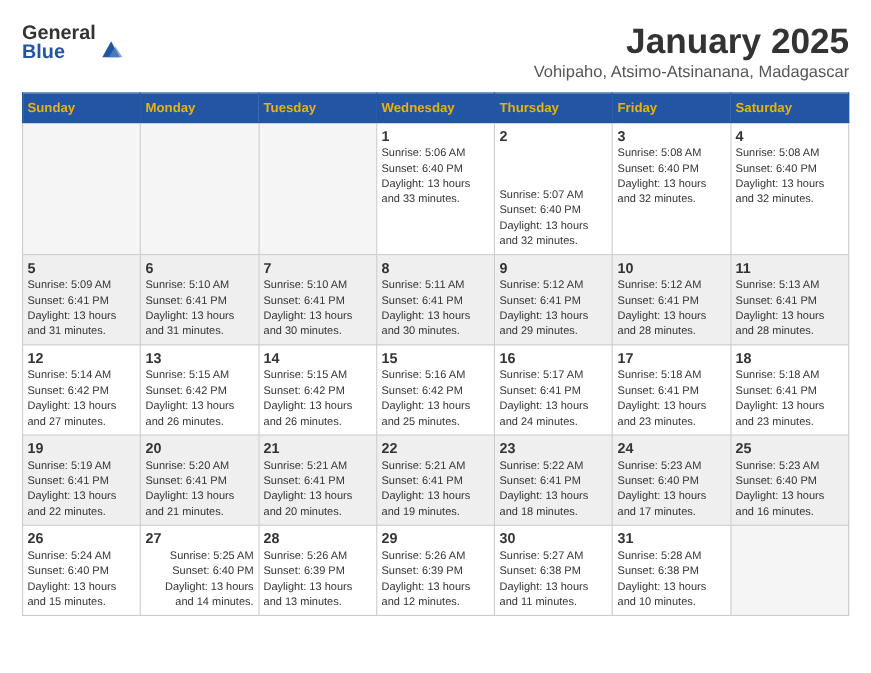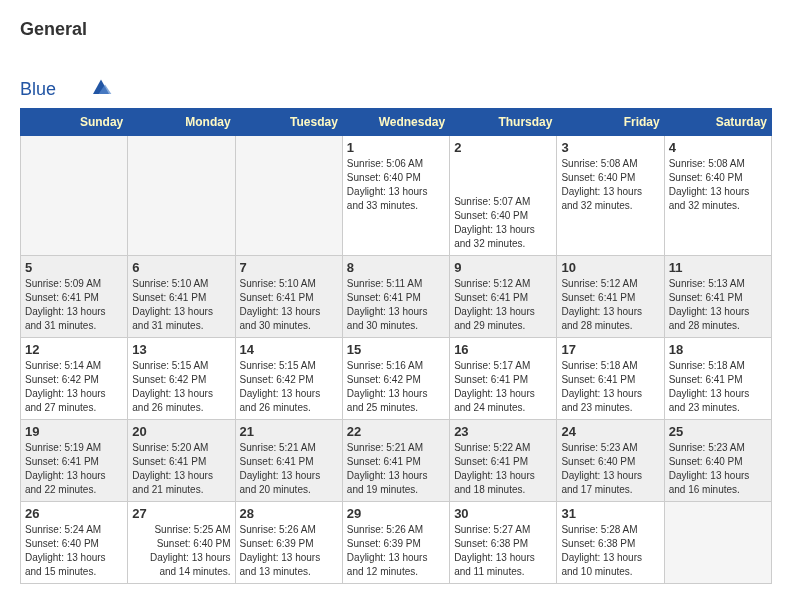--- a/index.html
+++ b/index.html
@@ -22,24 +22,23 @@
       gap: 4px;
     }
     .logo-text-general {
       font-size: 18px;
       font-weight: bold;
       color: #333;
       line-height: 1;
     }
     .logo-text-blue {
       font-size: 18px;
-      font-weight: normal;
+      font-weight: bold;
       color: #2255a4;
       line-height: 1;
-      margin-top: 42px;
     }
     .logo-icon {
       width: 24px;
       height: 20px;
       margin-left: 2px;
     }
     .title-block {
       text-align: right;
     }
     .month-title {
@@ -53,23 +52,23 @@
       color: #555;
       margin-top: 2px;
     }
     .calendar-table {
       width: 100%;
       border-collapse: collapse;
       font-size: 11px;
     }
     .calendar-table th {
       background: #2255a4;
-      color: #fef9c3;
+      color: #eab308;
       padding: 6px 4px;
-      text-align: right;
+      text-align: left;
       font-size: 12px;
       font-weight: bold;
       border: 1px solid #2255a4;
     }
     .calendar-table td {
       border: 1px solid #ccc;
       vertical-align: top;
       padding: 4px;
       width: calc(100%/7);
       min-height: 80px;
@@ -104,20 +103,24 @@
           <div class="logo-text-general">General</div>
           <div class="logo-text-blue">Blue</div>
         </div>
         <svg class="logo-icon" viewBox="0 0 30 25" xmlns="http://www.w3.org/2000/svg">
           <polygon points="5,20 15,2 25,20" fill="#2255a4"></polygon>
           <polygon points="12,20 20,8 28,20" fill="#5588cc" opacity="0.7"></polygon>
         </svg>
       </div>
     </div>
   </div>
+  <div class="title-block">
+    <div class="month-title">January 2025</div>
+    <div class="location-title">Vohipaho, Atsimo-Atsinanana, Madagascar</div>
+  </div>
 </div>
 
 <table class="calendar-table">
   <thead>
     <tr>
     <th>Sunday</th>
         <th>Monday</th>
         <th>Tuesday</th>
         <th>Wednesday</th>
         <th>Thursday</th>

